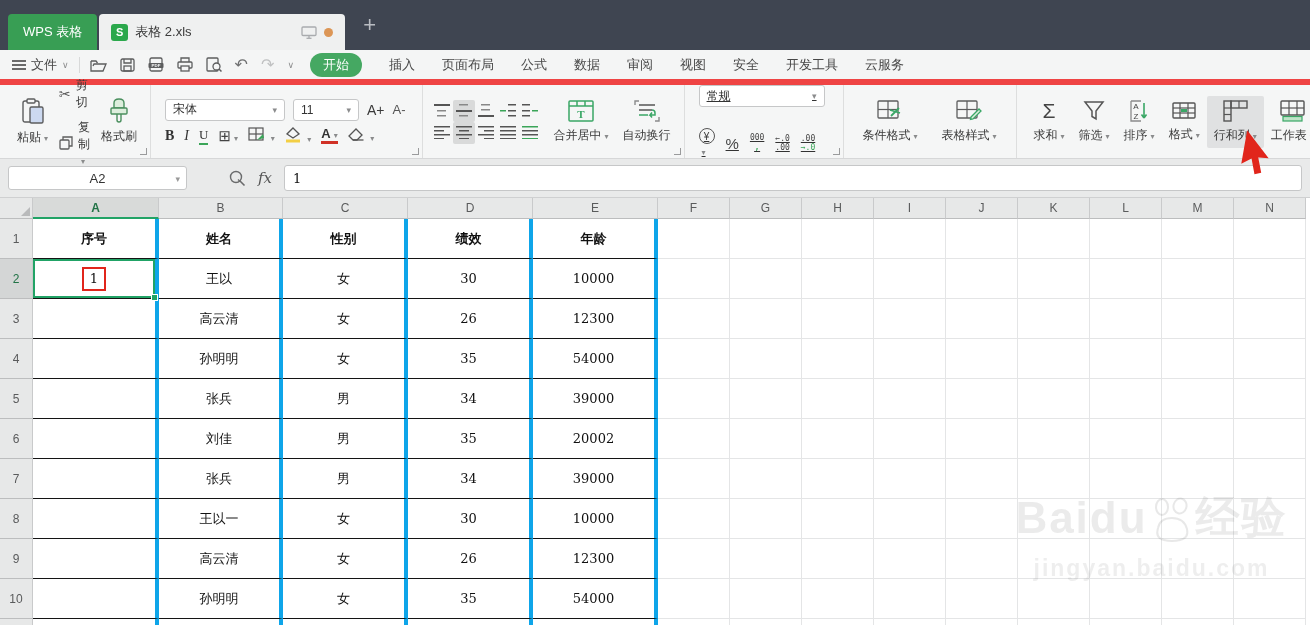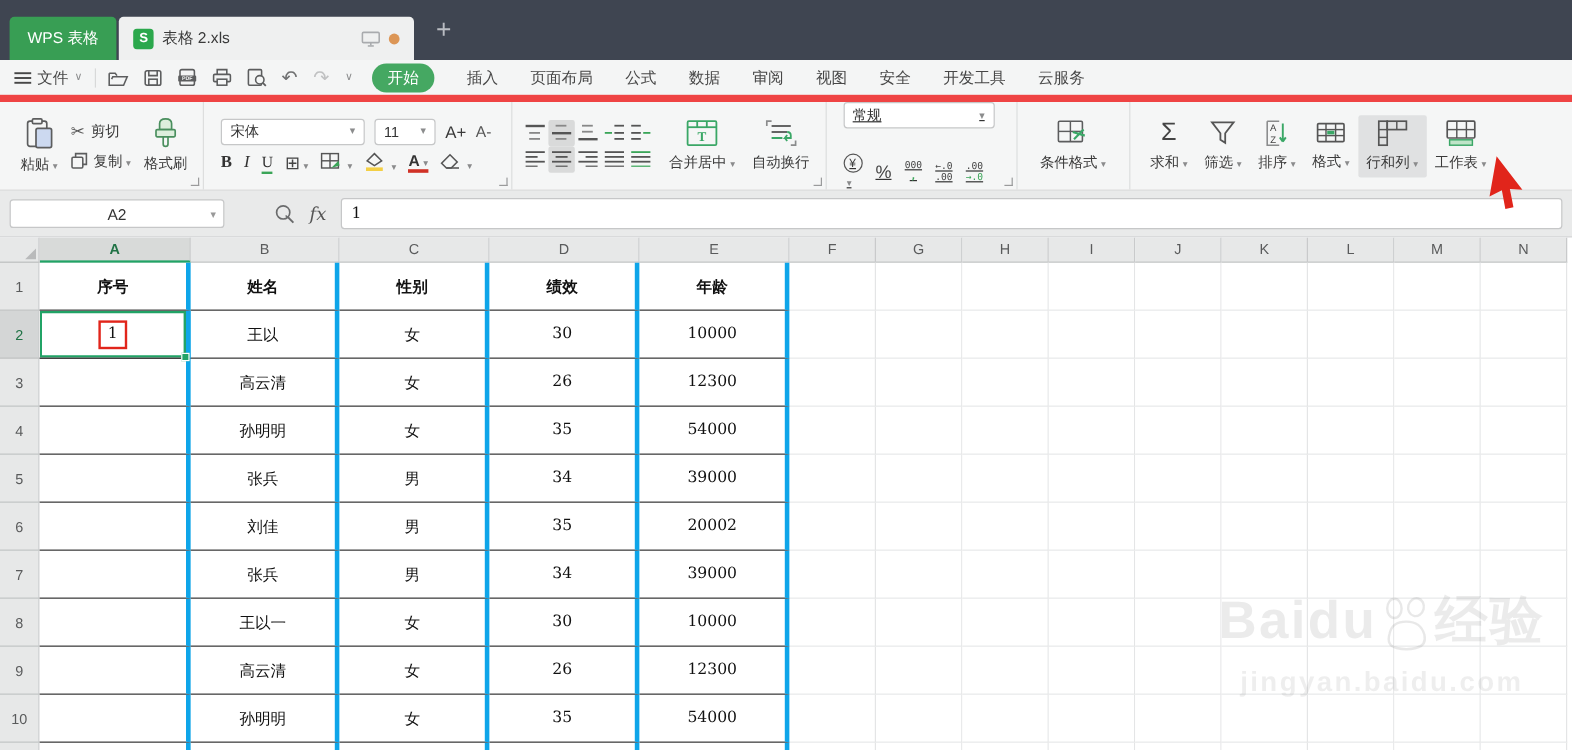--- a/index.html
+++ b/index.html
@@ -211,21 +211,21 @@
     <div class="corner-mark"></div>
   </div>
 
   <div class="rgroup" style="padding-left:10px;padding-right:12px;">
     <div class="smallrows" style="gap:6px;">
       <div class="fontrow">
         <div class="selbox" style="width:120px;">
           <span>宋体</span>
           <span class="chev">▾</span>
         </div>
-        <div class="selbox" style="width:51px;">
+        <div class="selbox" style="width:66px;">
           <span>11</span>
           <span class="chev">▾</span>
         </div>
         <span class="fontbtn" style="font-size:14px;">A+</span>
         <span class="fontbtn" style="font-size:13px;color:#555;">A-</span>
       </div>
       <div class="fmtrow">
         <span class="bld">B</span>
         <span class="ita">I</span>
         <span class="und">U</span>
@@ -343,20 +343,29 @@
   <div class="rgroup" style="padding:4px 12px;">
     <div class="bigbtn">
       <svg class="ico" width="26" height="22" viewBox="0 0 26 22">
         <rect x="1" y="1" width="20" height="17" rx="1" fill="none" stroke="#5c5d5e" stroke-width="1.3"></rect>
         <line x1="1" y1="9.5" x2="21" y2="9.5" stroke="#5c5d5e" stroke-width="1.2"></line>
         <line x1="11" y1="1" x2="11" y2="18" stroke="#5c5d5e" stroke-width="1.2"></line>
         <path d="M14 16 L22 8 M13 10 L23 13" fill="none" stroke="#3aa766" stroke-width="1.8"></path>
       </svg>
       <span class="dd">条件格式</span>
     </div>
+    <div class="bigbtn" style="margin-left:10px;">
+      <svg class="ico" width="26" height="22" viewBox="0 0 26 22">
+        <rect x="1" y="1" width="20" height="17" rx="1" fill="none" stroke="#5c5d5e" stroke-width="1.3"></rect>
+        <line x1="1" y1="9.5" x2="21" y2="9.5" stroke="#5c5d5e" stroke-width="1.2"></line>
+        <line x1="11" y1="1" x2="11" y2="18" stroke="#5c5d5e" stroke-width="1.2"></line>
+        <path d="M15 17 L23 9 L25 11 L17 19 L14.5 19.5 Z" fill="#ddeedd" stroke="#3aa766" stroke-width="1.3"></path>
+      </svg>
+      <span class="dd">表格样式</span>
+    </div>
   </div>
 
   <div class="rgroup" style="padding:4px 10px; border-right:none;">
     <div class="bigbtn">
       <span style="font-size:21px;line-height:22px;color:#444;">Σ</span>
       <span class="dd">求和</span>
     </div>
     <div class="bigbtn">
       <svg class="ico" width="22" height="22" viewBox="0 0 22 22">
         <path d="M2 2 L20 2 L13 11 L13 19 L9 16.5 L9 11 Z" fill="none" stroke="#555" stroke-width="1.5"></path>

